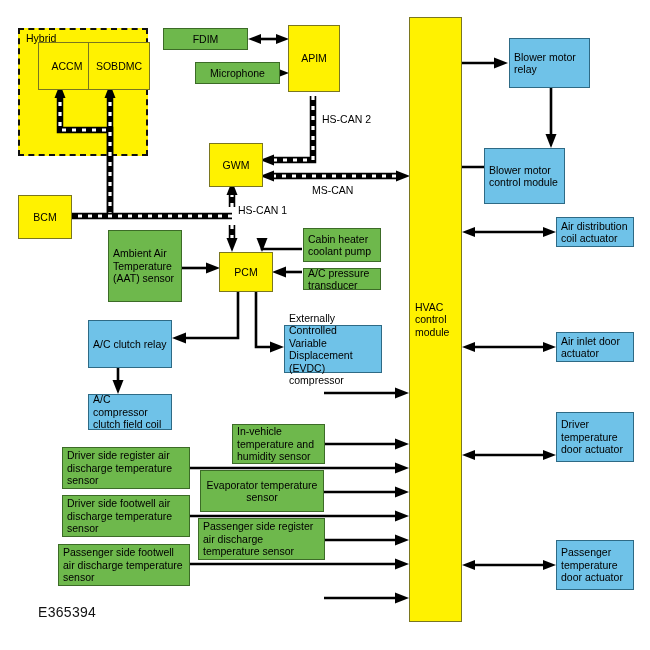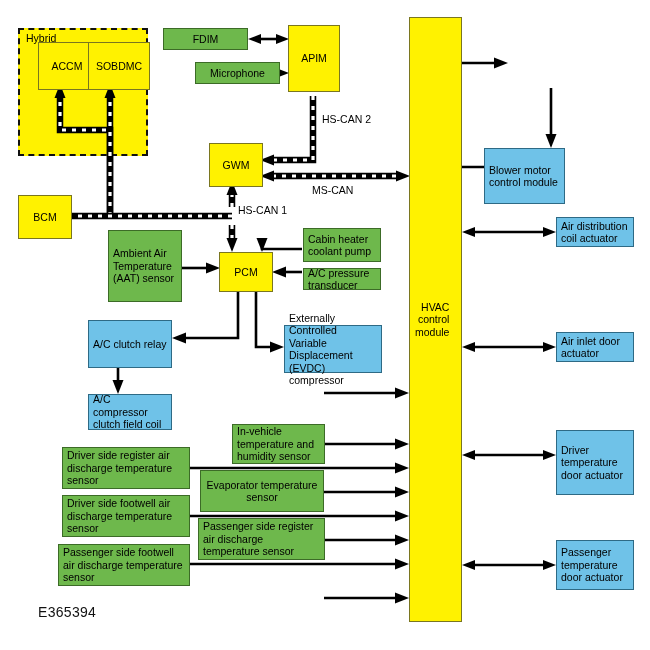--- a/index.html
+++ b/index.html
@@ -149,32 +149,33 @@
 
   <div class="box green lft" style="left:232px;top:424px;width:93px;height:40px;">In-vehicle temperature and humidity sensor</div>
   <div class="box green ctr" style="left:200px;top:470px;width:124px;height:42px;">Evaporator temperature sensor</div>
   <div class="box green lft" style="left:198px;top:518px;width:127px;height:42px;">Passenger side register air discharge temperature sensor</div>
 
   <div class="box green lft" style="left:62px;top:447px;width:128px;height:42px;">Driver side register air discharge temperature sensor</div>
   <div class="box green lft" style="left:62px;top:495px;width:128px;height:42px;">Driver side footwell air discharge temperature sensor</div>
   <div class="box green lft" style="left:58px;top:544px;width:132px;height:42px;">Passenger side footwell air discharge temperature sensor</div>
 
   <div class="box yellow lft" style="left:409px;top:17px;width:53px;height:605px;
-       align-items:center;padding-left:5px;text-align:right;">
+       align-items:center;padding-left:5px;">
     <span style="display:block;">
       <span style="display:block;">HVAC</span>
       <span style="display:block;">control</span>
       <span style="display:block;">module</span>
     </span>
   </div>
 
+  <div class="box blue lft" style="left:509px;top:38px;width:81px;height:50px;">Blower motor relay</div>
   <div class="box blue lft" style="left:484px;top:148px;width:81px;height:56px;">Blower motor control module</div>
   <div class="box blue lft" style="left:556px;top:217px;width:78px;height:30px;">Air distribution coil actuator</div>
   <div class="box blue lft" style="left:556px;top:332px;width:78px;height:30px;">Air inlet door actuator</div>
-  <div class="box blue lft" style="left:556px;top:430px;width:78px;height:65px;">Driver temperature door actuator</div>
+  <div class="box blue lft" style="left:556px;top:412px;width:78px;height:50px;">Driver temperature door actuator</div>
   <div class="box blue lft" style="left:556px;top:540px;width:78px;height:50px;">Passenger temperature door actuator</div>
 
   <div class="hybrid-label" style="left:322px;top:113px;">HS-CAN 2</div>
   <div class="hybrid-label" style="left:238px;top:204px;">HS-CAN 1</div>
   <div class="hybrid-label" style="left:312px;top:184px;">MS-CAN</div>
 
   <div class="caption" style="left:38px;top:604px;">E365394</div>
 </div>
 
 </body></html>

